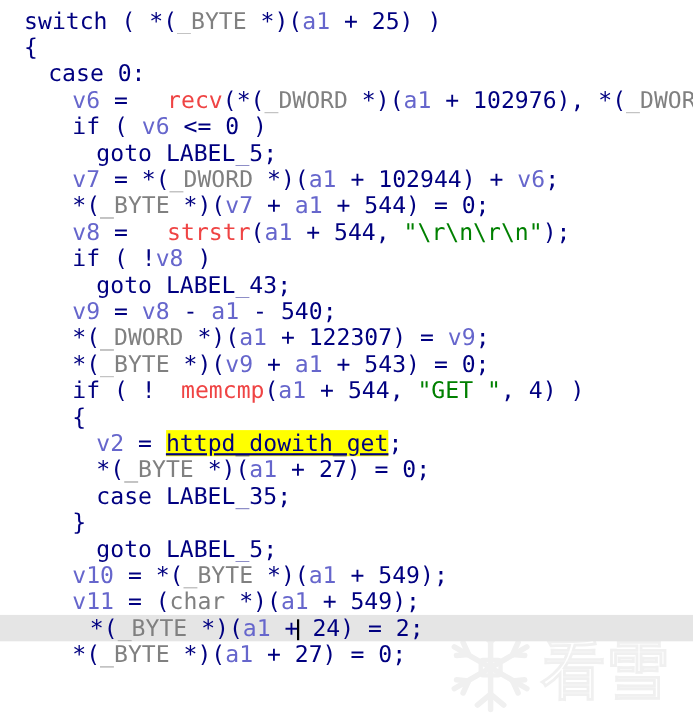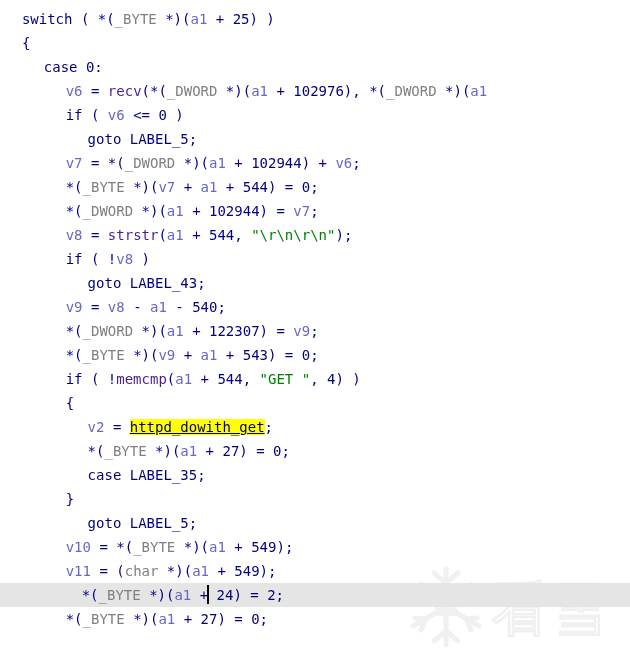--- a/index.html
+++ b/index.html
@@ -43,37 +43,37 @@
     z-index: 1;
     padding-top: 7px;
     box-sizing: border-box;
   }
 
   .code-line {
     position: relative;
     height: 24px;
     line-height: 24px;
     white-space: pre;
-    font-size: 14px;
+    font-size: 21px;
     letter-spacing: 0px;
     color: #000080;
     overflow: hidden;
   }
   .code-line.current {
     background: #e5e5e5;
     padding-left: 16px;
   }
 
   .ind { display: inline-block; }
 
   
   .kw    { color: #000080; }
   .typ   { color: #808080; }   
   .var   { color: #6666cc; }   
-  .fn    { color: #4c1d95; }   
+  .fn    { color: #ef4444; margin-left: 23px; }   
   .str   { color: #008000; }   
   .hl    {                     
     background: #ffff00;
     color: #00007f;
     text-decoration: underline;
     text-align: center;
   }
 
   
   .caret {
@@ -92,21 +92,20 @@
 
   <div id="code-lines">
       <div class="code-line"><span class="ind" style="width: 21.9px;"></span><span class="kw">switch ( *(</span><span class="typ">_BYTE</span><span class="kw"> *)(</span><span class="var">a1</span><span class="kw"> + 25) )</span></div>
       <div class="code-line"><span class="ind" style="width: 21.9px;"></span><span class="kw">{</span></div>
       <div class="code-line"><span class="ind" style="width: 43.8px;"></span><span class="kw">case 0:</span></div>
       <div class="code-line"><span class="ind" style="width: 65.7px;"></span><span class="var">v6</span><span class="kw"> = </span><span class="fn">recv</span><span class="kw">(*(</span><span class="typ">_DWORD</span><span class="kw"> *)(</span><span class="var">a1</span><span class="kw"> + 102976), *(</span><span class="typ">_DWORD</span><span class="kw"> *)(</span><span class="var">a1</span><span class="kw"> </span></div>
       <div class="code-line"><span class="ind" style="width: 65.7px;"></span><span class="kw">if ( </span><span class="var">v6</span><span class="kw"> &lt;= 0 )</span></div>
       <div class="code-line"><span class="ind" style="width: 87.6px;"></span><span class="kw">goto LABEL_5;</span></div>
       <div class="code-line"><span class="ind" style="width: 65.7px;"></span><span class="var">v7</span><span class="kw"> = *(</span><span class="typ">_DWORD</span><span class="kw"> *)(</span><span class="var">a1</span><span class="kw"> + 102944) + </span><span class="var">v6</span><span class="kw">;</span></div>
       <div class="code-line"><span class="ind" style="width: 65.7px;"></span><span class="kw">*(</span><span class="typ">_BYTE</span><span class="kw"> *)(</span><span class="var">v7</span><span class="kw"> + </span><span class="var">a1</span><span class="kw"> + 544) = 0;</span></div>
-      <div class="code-line"><span class="ind" style="width: 65.7px;"></span><span class="kw">*(</span><span class="typ">_DWORD</span><span class="kw"> *)(</span><span class="var">a1</span><span class="kw"> + 102944) = </span><span class="var">v7</span><span class="kw">;</span></div>
       <div class="code-line"><span class="ind" style="width: 65.7px;"></span><span class="var">v8</span><span class="kw"> = </span><span class="fn">strstr</span><span class="kw">(</span><span class="var">a1</span><span class="kw"> + 544, </span><span class="str">"\r\n\r\n"</span><span class="kw">);</span></div>
       <div class="code-line"><span class="ind" style="width: 65.7px;"></span><span class="kw">if ( !</span><span class="var">v8</span><span class="kw"> )</span></div>
       <div class="code-line"><span class="ind" style="width: 87.6px;"></span><span class="kw">goto LABEL_43;</span></div>
       <div class="code-line"><span class="ind" style="width: 65.7px;"></span><span class="var">v9</span><span class="kw"> = </span><span class="var">v8</span><span class="kw"> - </span><span class="var">a1</span><span class="kw"> - 540;</span></div>
       <div class="code-line"><span class="ind" style="width: 65.7px;"></span><span class="kw">*(</span><span class="typ">_DWORD</span><span class="kw"> *)(</span><span class="var">a1</span><span class="kw"> + 122307) = </span><span class="var">v9</span><span class="kw">;</span></div>
       <div class="code-line"><span class="ind" style="width: 65.7px;"></span><span class="kw">*(</span><span class="typ">_BYTE</span><span class="kw"> *)(</span><span class="var">v9</span><span class="kw"> + </span><span class="var">a1</span><span class="kw"> + 543) = 0;</span></div>
       <div class="code-line"><span class="ind" style="width: 65.7px;"></span><span class="kw">if ( !</span><span class="fn">memcmp</span><span class="kw">(</span><span class="var">a1</span><span class="kw"> + 544, </span><span class="str">"GET "</span><span class="kw">, 4) )</span></div>
       <div class="code-line"><span class="ind" style="width: 65.7px;"></span><span class="kw">{</span></div>
       <div class="code-line"><span class="ind" style="width: 87.6px;"></span><span class="var">v2</span><span class="kw"> = </span><span class="hl">httpd_dowith_get</span><span class="kw">;</span></div>
       <div class="code-line"><span class="ind" style="width: 87.6px;"></span><span class="kw">*(</span><span class="typ">_BYTE</span><span class="kw"> *)(</span><span class="var">a1</span><span class="kw"> + 27) = 0;</span></div>

